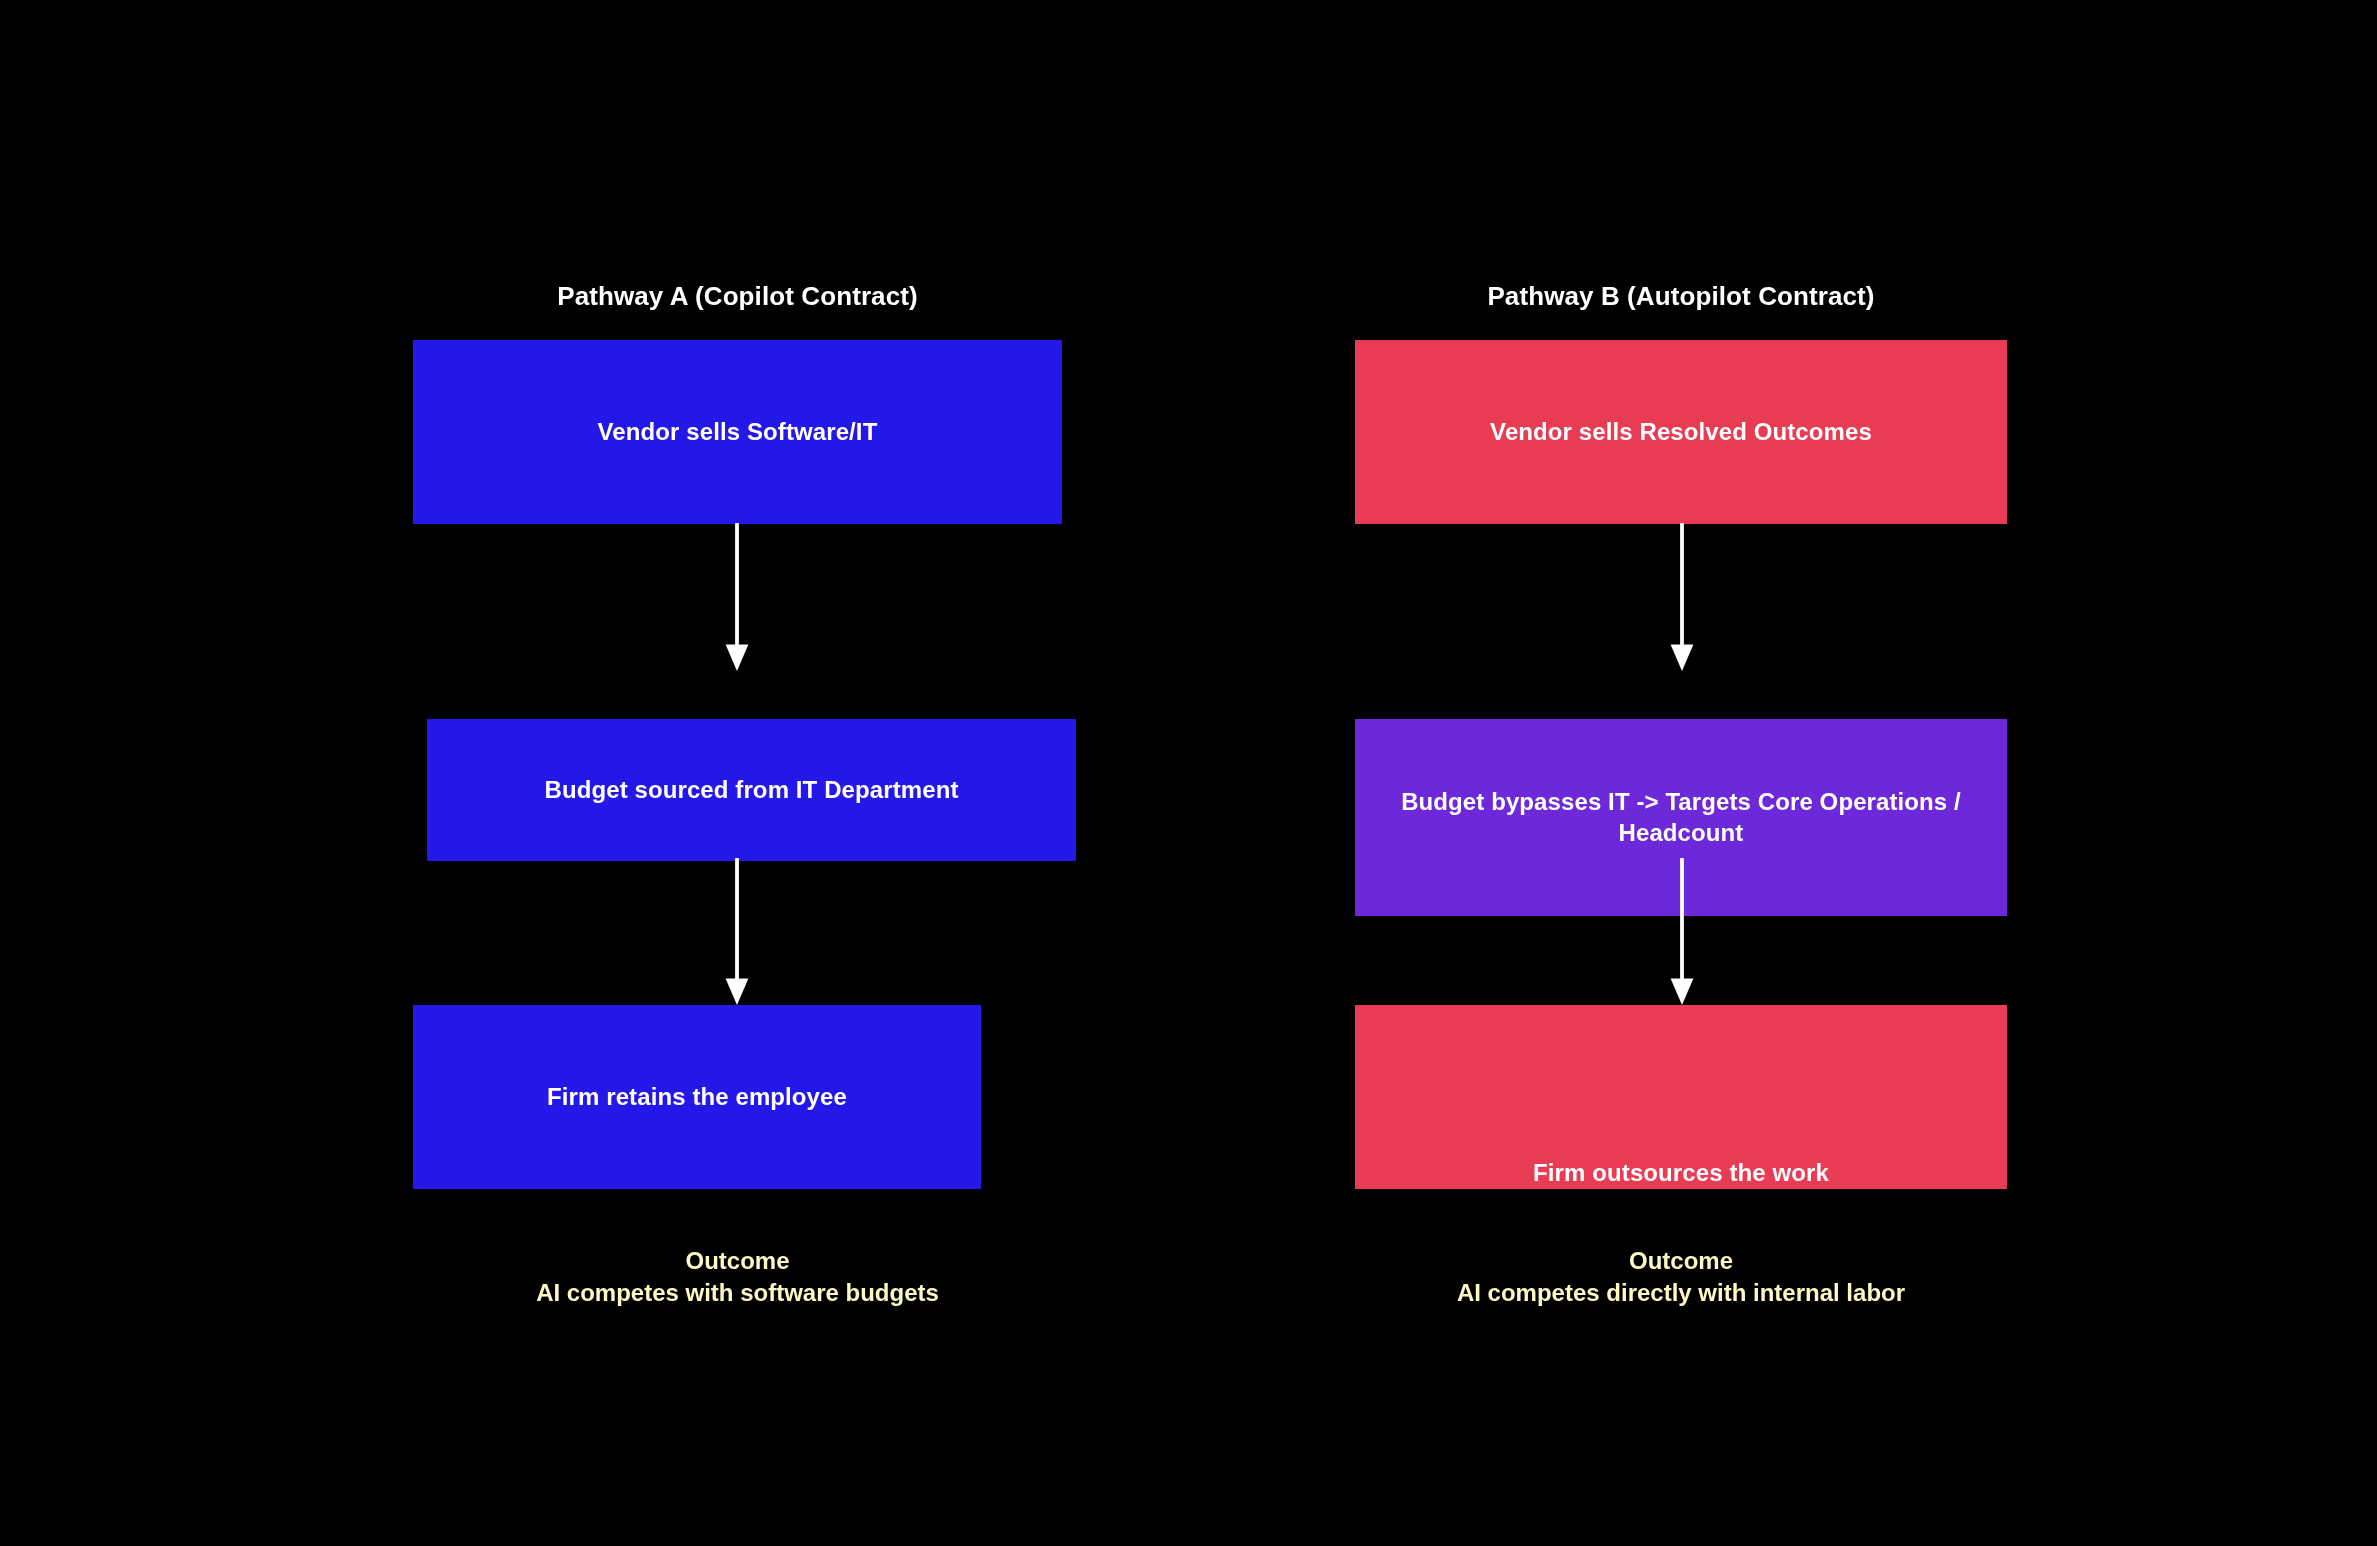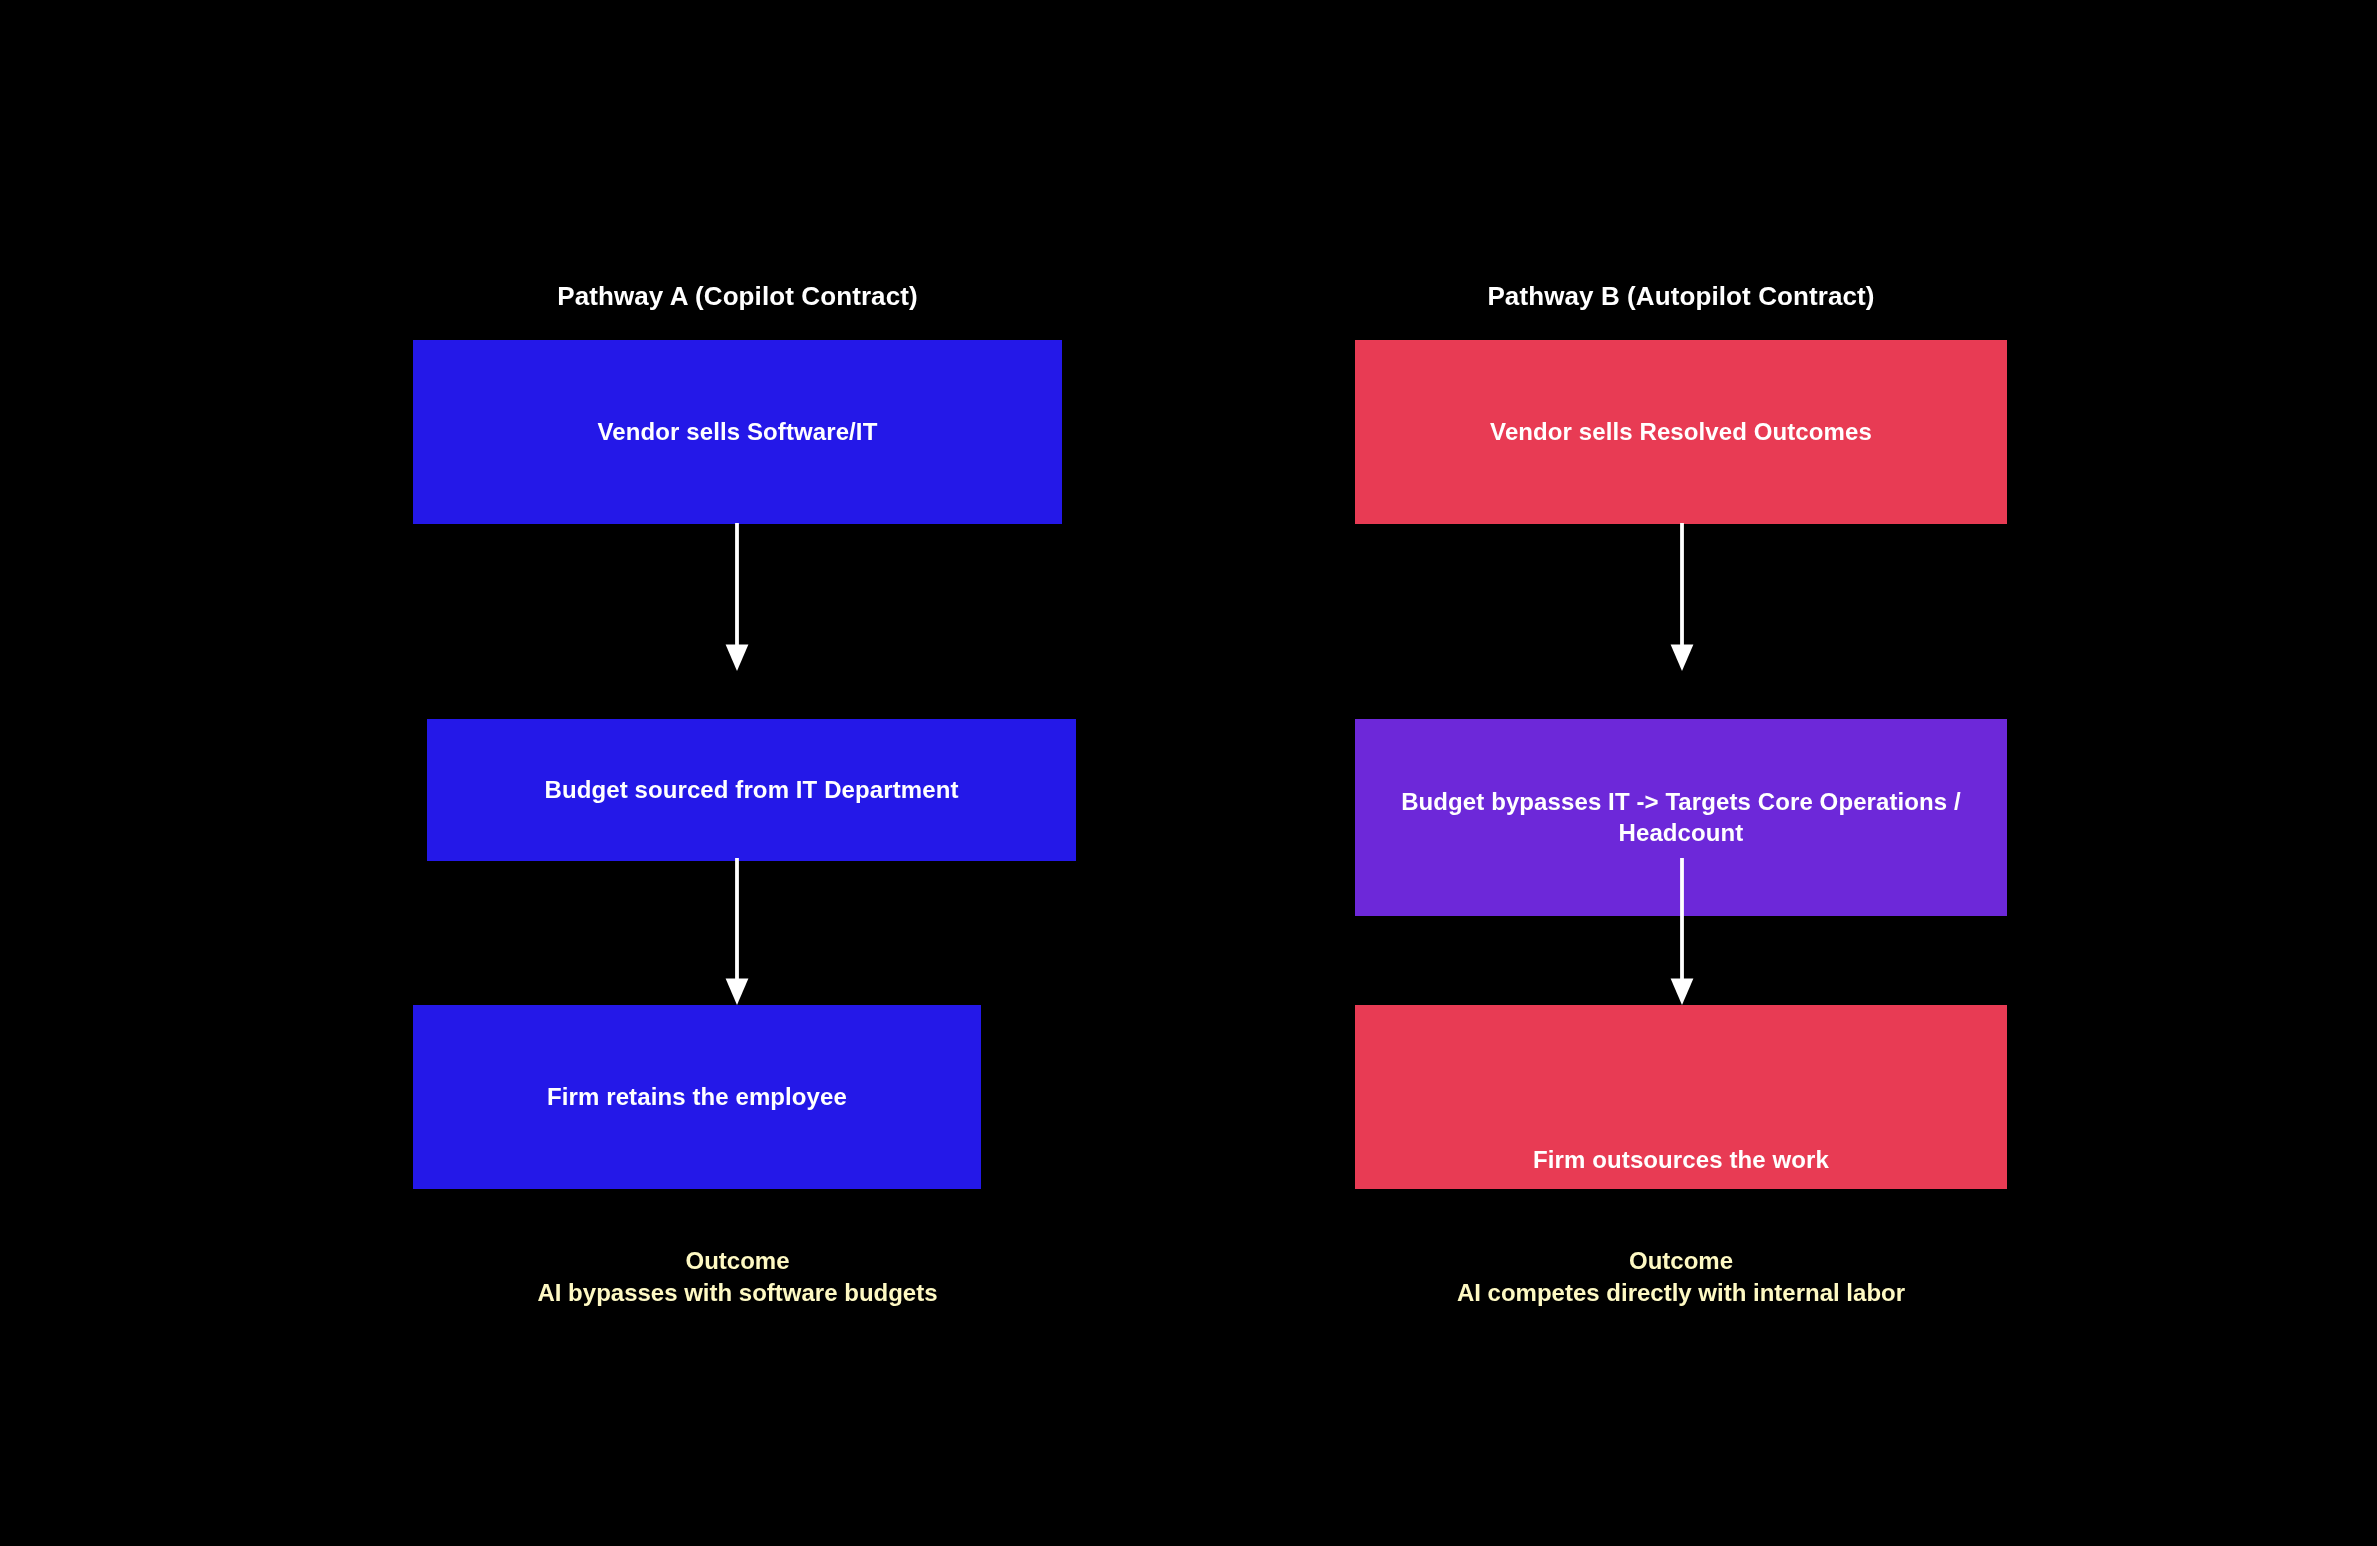--- a/index.html
+++ b/index.html
@@ -31,21 +31,21 @@
     line-height: 1;
     margin-top: 20px;
   }
 
   .node-box {
     position: absolute;
     display: flex;
     align-items: center;
     justify-content: center;
     box-sizing: border-box;
-    padding: 13px 23px;
+    padding: 0 23px;
   }
   .node-label {
     color: #ffffff;
     font-size: 24px;
     font-weight: bold;
     text-align: center;
     line-height: 1.28;
     letter-spacing: 0.1px;
   }
 
@@ -103,21 +103,21 @@
         <polygon points="20,155 8,127 32,127" fill="#ffffff"></polygon>
       </svg>
     </div>
 
     <div class="node-box" style="left:413px; top:1005px; width:568px; height:184px; background:#2418E8;">
       <span class="node-label">Firm retains the employee</span>
     </div>
 
     <div class="outcome-block" style="left:413px; top:1245px; width:649px;">
       <span class="outcome-line">Outcome</span>
-      <span class="outcome-line">AI bypasses with software budgets</span>
+      <span class="outcome-line">AI competes with software budgets</span>
     </div>
 
   </div>
 
   <div>
 
     <div class="column-title" style="left:1355px; top:263px; width:652px;">Pathway B (Autopilot Contract)</div>
 
     <div class="node-box" style="left:1355px; top:340px; width:652px; height:184px; background:#E83B54;">
       <span class="node-label">Vendor sells Resolved Outcomes</span>

